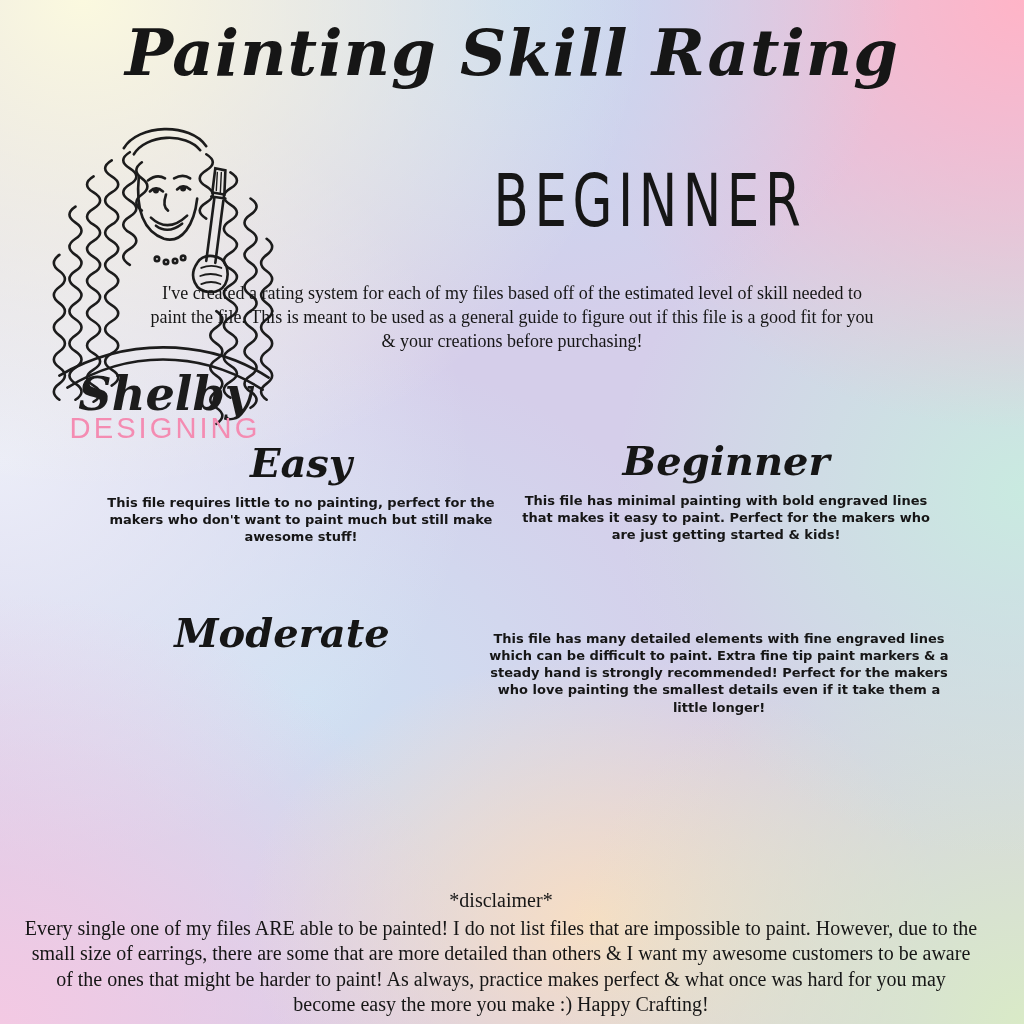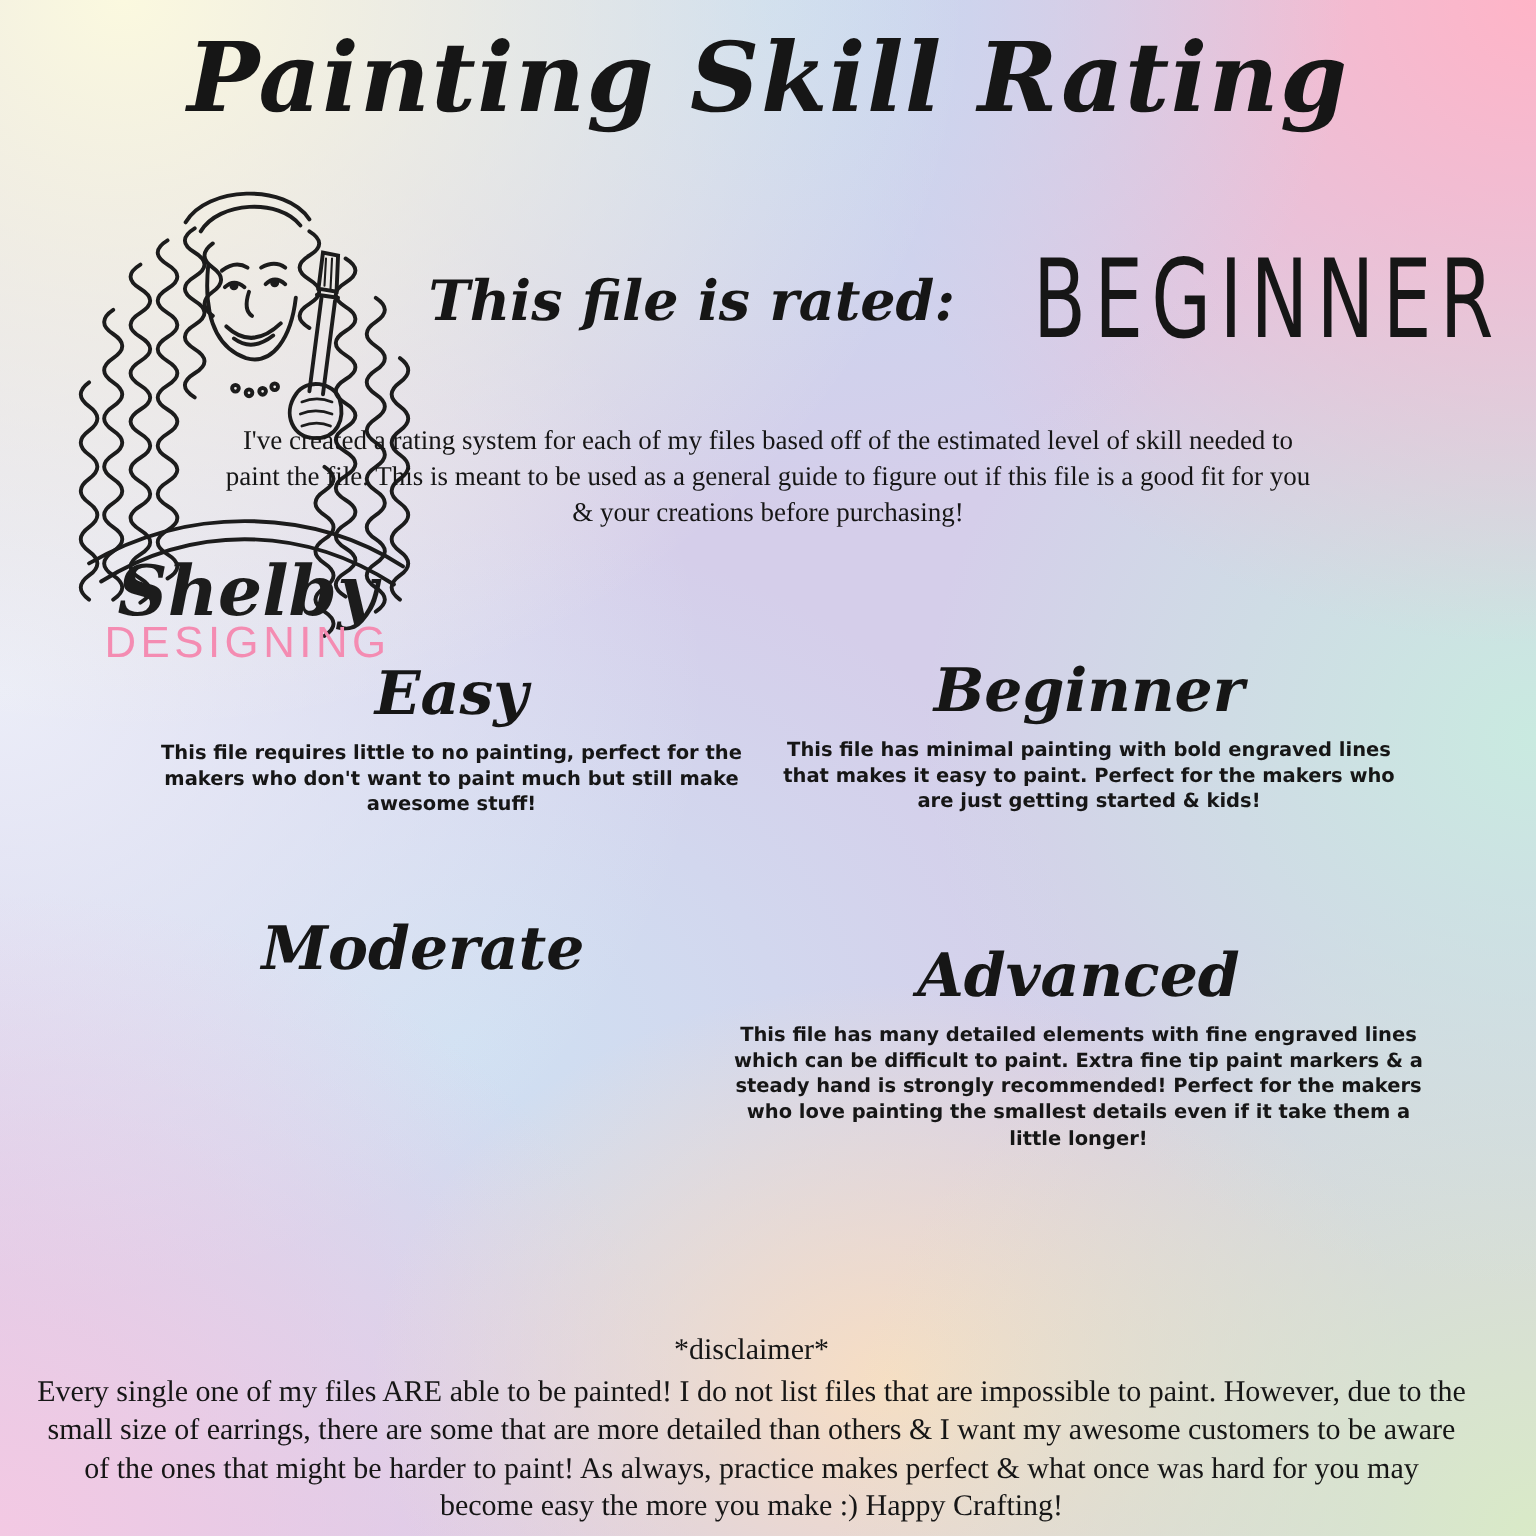--- a/index.html
+++ b/index.html
@@ -118,41 +118,39 @@
 
     <path d="M22,262 C60,240 95,234 125,234 C160,234 196,242 230,264"></path>
     <path d="M30,274 C65,252 98,246 125,246 C156,246 190,254 224,276"></path>
 
     <text class="logo-shelby" x="127" y="296" text-anchor="middle" font-size="46" fill="#1c1c1c" stroke="none">Shelby</text>
     <text class="logo-designing" x="127" y="324" text-anchor="middle" font-size="29" fill="#f48cb2" stroke="none">DESIGNING</text>
   </svg>
 </div>
 
 <div class="abs rated-row">
-  <span class="script rated-label">This file is rated:</span>
   <span class="handcaps rated-value">BEGINNER</span>
 </div>
 
 <div class="abs center intro">I've created a rating system for each of my files based off of the estimated level of skill needed to paint the file. This is meant to be used as a general guide to figure out if this file is a good fit for you &amp; your creations before purchasing!</div>
 
 <div class="abs center rating-block block-easy">
   <h2 class="script">Easy</h2>
   <p class="bodyfont">This file requires little to no painting, perfect for the makers who don't want to paint much but still make awesome stuff!</p>
 </div>
 
 <div class="abs center rating-block block-beginner">
   <h2 class="script">Beginner</h2>
   <p class="bodyfont">This file has minimal painting with bold engraved lines that makes it easy to paint. Perfect for the makers who are just getting started &amp; kids!</p>
 </div>
 
 <div class="abs center rating-block block-moderate">
   <h2 class="script">Moderate</h2>
 </div>
 
 <div class="abs center rating-block block-advanced">
-  <h2 class="script">Advanced</h2>
   <p class="bodyfont">This file has many detailed elements with fine engraved lines which can be difficult to paint. Extra fine tip paint markers &amp; a steady hand is strongly recommended! Perfect for the makers who love painting the smallest details even if it take them a little longer!</p>
 </div>
 
 <div class="abs center disclaimer">
   <p class="d-title">*disclaimer*</p>
   <p class="d-body">Every single one of my files ARE able to be painted! I do not list files that are impossible to paint. However, due to the small size of earrings, there are some that are more detailed than others &amp; I want my awesome customers to be aware of the ones that might be harder to paint! As always, practice makes perfect &amp; what once was hard for you may become easy the more you make :)  Happy Crafting!</p>
 </div>
 
 </body></html>

